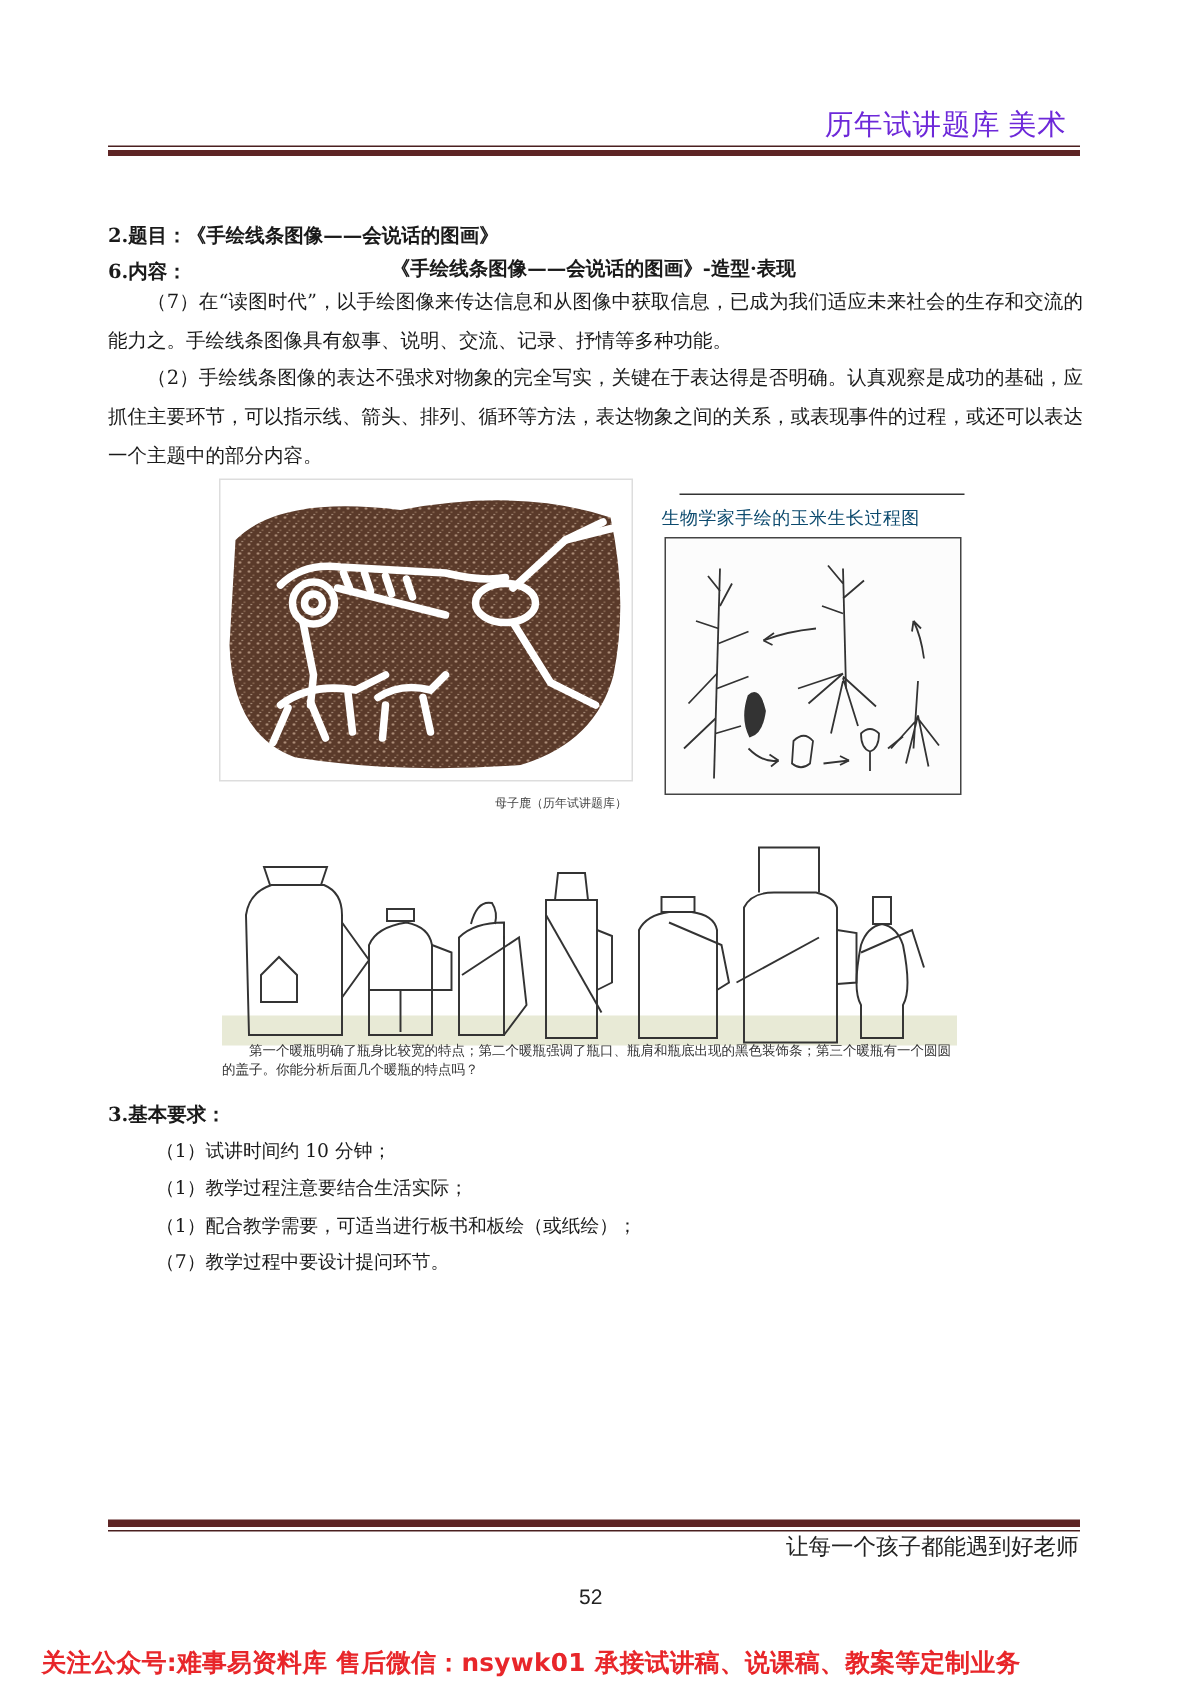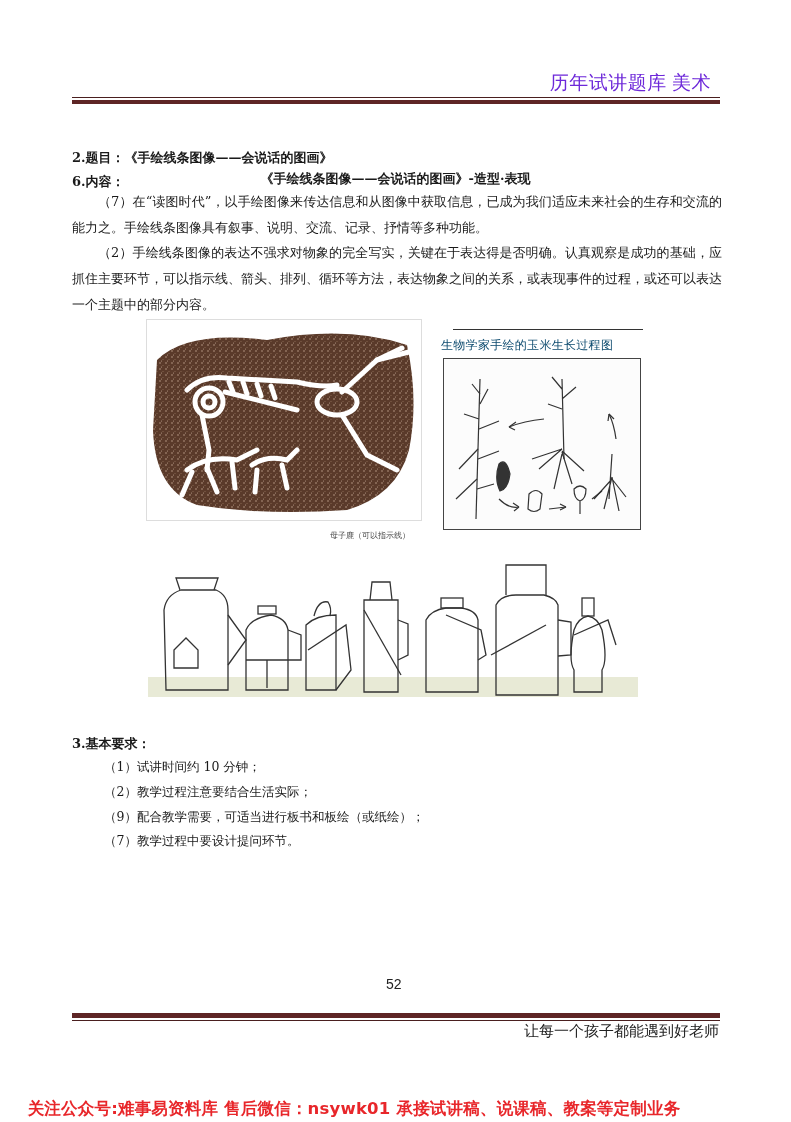--- a/index.html
+++ b/index.html
@@ -67,21 +67,21 @@
       <path d="M195 95 L220 135 L250 150"></path>
       <path d="M55 95 L62 130 L60 150"></path>
       <path d="M82 62 L86 72 M96 62 L100 74 M110 64 L114 76 M124 66 L128 78"></path>
       <path d="M40 150 Q60 135 90 140 L110 130"></path>
       <path d="M45 152 L35 175 M60 148 L70 172 M85 142 L88 168"></path>
       <path d="M105 145 Q120 135 140 140 L150 130"></path>
       <path d="M110 150 L108 172 M135 145 L140 168"></path>
     </g>
   </svg>
 </div>
-<div class="caption-small" style="left:330px; top:530px">母子鹿（可以指示线）</div>
+<div class="caption-small" style="left:330px; top:530px">母子鹿（历年试讲题库）</div>
 
 <div class="fig-corn">
   <div class="top-rule"></div>
   <div class="corn-title">生物学家手绘的玉米生长过程图</div>
   <div class="frame">
     <svg width="196" height="170" viewBox="0 0 196 170">
       <g fill="none" stroke="#333" stroke-width="1.2">
 
         <path d="M32 160 L36 20"></path>
         <path d="M36 35 L28 25 M36 45 L44 30 M35 60 L20 55 M35 70 L55 62 M34 90 L15 110 M34 100 L55 92 M33 120 L12 140 M33 130 L50 125"></path>
@@ -140,26 +140,27 @@
       <path d="M350 135 L350 45 Q355 35 370 35 L398 35 Q410 38 412 45 L412 135 Z"></path>
       <path d="M360 35 L360 5 L400 5 L400 35"></path>
       <path d="M412 60 L425 62 L425 95 L412 96"></path>
       <path d="M345 95 L400 65"></path>
 
       <path d="M428 132 L428 110 Q422 100 428 70 Q432 58 442 56 Q452 58 456 70 Q462 100 456 110 L456 132 Z"></path>
       <rect x="436" y="38" width="12" height="18"></rect>
       <path d="M428 75 L462 60 L470 85"></path>
     </g>
   </svg>
+  <div class="flask-caption">第一个暖瓶明确了瓶身比较宽的特点；第二个暖瓶强调了瓶口、瓶肩和瓶底出现的黑色装饰条；第三个暖瓶有一个圆圆的盖子。你能分析后面几个暖瓶的特点吗？</div>
 </div>
 
 <div class="line bold" style="top:736px">3.基本要求：</div>
 <div class="req" style="top:759px">（1）试讲时间约 10 分钟；</div>
-<div class="req" style="top:784px">（2）教学过程注意要结合生活实际；</div>
-<div class="req" style="top:809px">（9）配合教学需要，可适当进行板书和板绘（或纸绘）；</div>
+<div class="req" style="top:784px">（1）教学过程注意要结合生活实际；</div>
+<div class="req" style="top:809px">（1）配合教学需要，可适当进行板书和板绘（或纸绘）；</div>
 <div class="req" style="top:833px">（7）教学过程中要设计提问环节。</div>
 
 <div class="rule-thick" style="top:1013px; height:5px;"></div>
 <div class="rule-thin" style="top:1020px"></div>
-<div class="page-num" style="top:976px">52</div>
+<div class="page-num" style="top:1056px">52</div>
 <div class="footer-slogan" style="top:1022px">让每一个孩子都能遇到好老师</div>
 
 <div class="promo">关注公众号:难事易资料库  售后微信：nsywk01  承接试讲稿、说课稿、教案等定制业务</div>
 
 </body></html>

